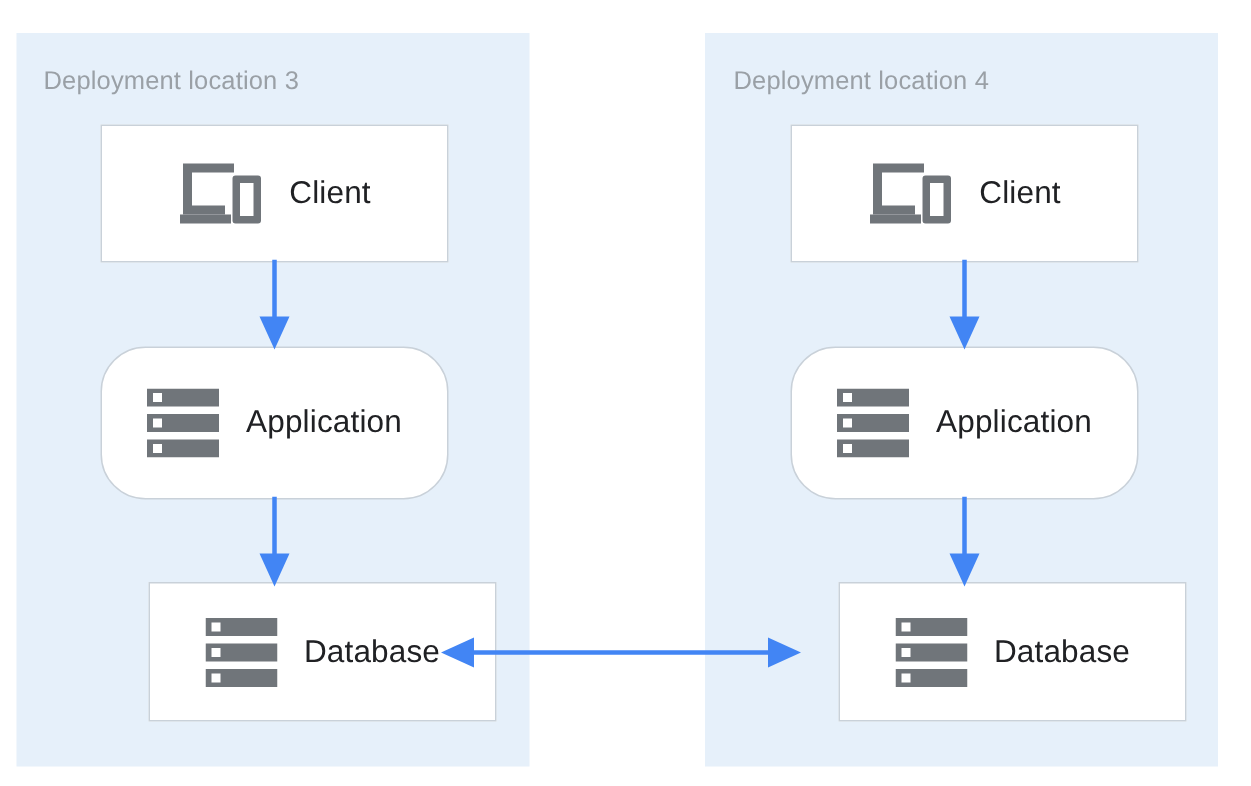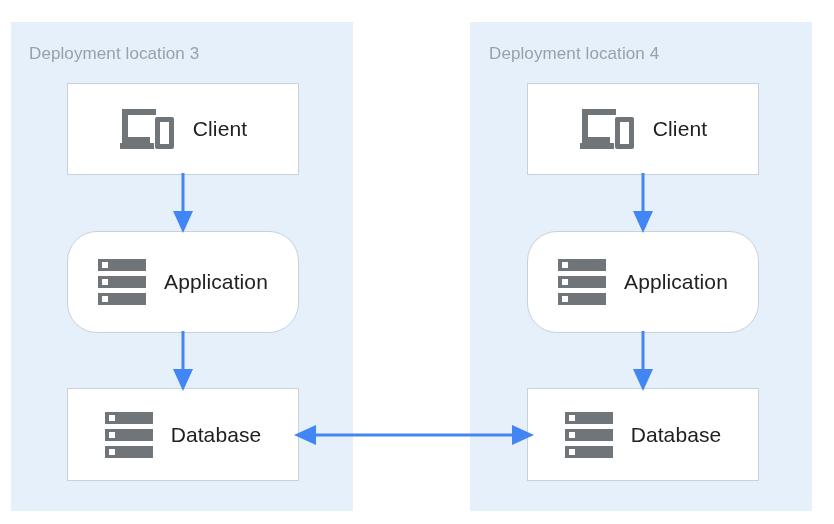--- a/index.html
+++ b/index.html
@@ -59,21 +59,21 @@
   .node-label {
     font-size: 21px;
     color: #202124;
     white-space: nowrap;
     letter-spacing: 0.1px;
   }
 
   
   .row-client   { top: 83px;  height: 92px;  }
   .row-app      { top: 231px; height: 102px; border-radius: 30px; }
-  .row-db       { top: 388px; height: 93px;  }
+  .row-db       { top: 388px; height: 93px; margin-left: 32px;  }
 
   .col-a { left: 67px;  width: 232px; }
   .col-b { left: 527px; width: 232px; }
 
   
   .icon { flex: 0 0 auto; display: block; }
   .icon-devices { width: 56px; height: 44px; }
   .icon-server  { width: 48px; height: 46px; }
 
   

